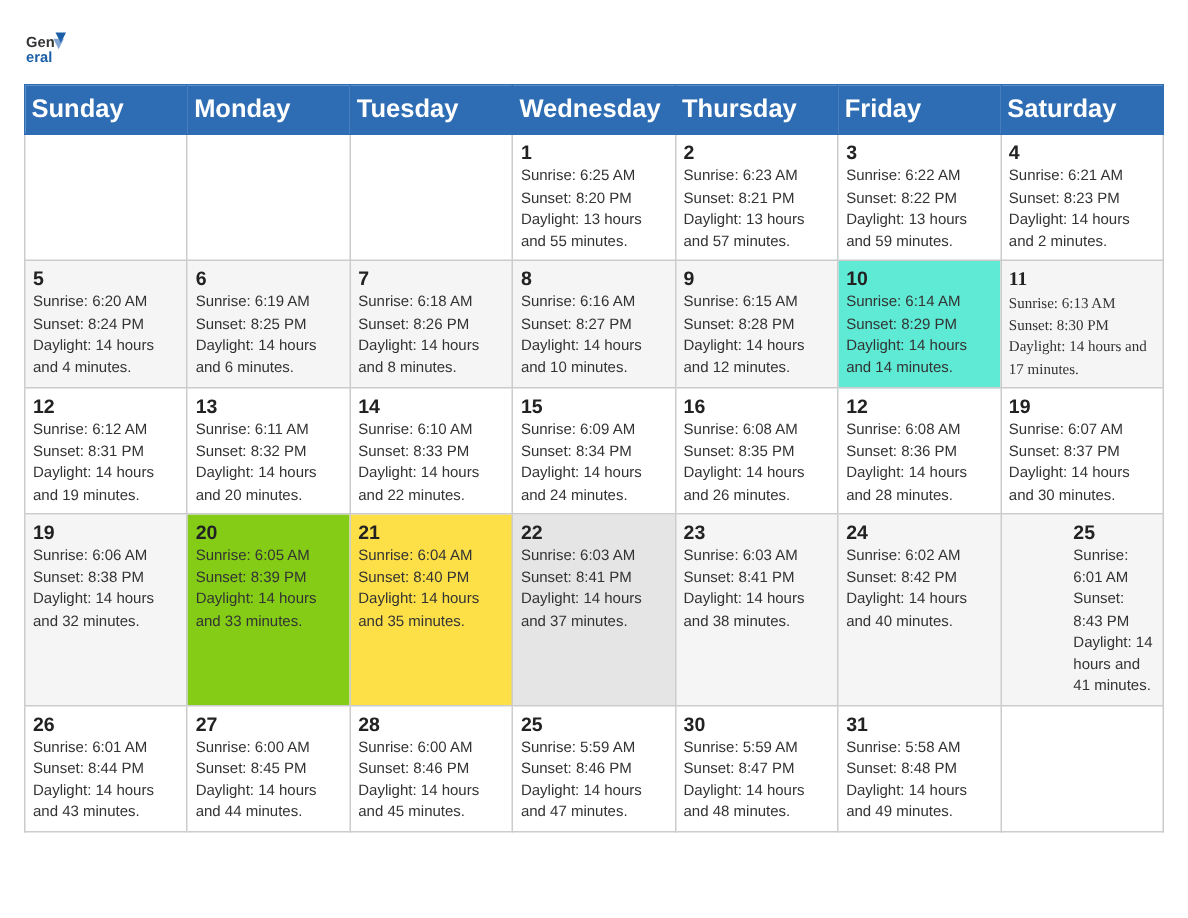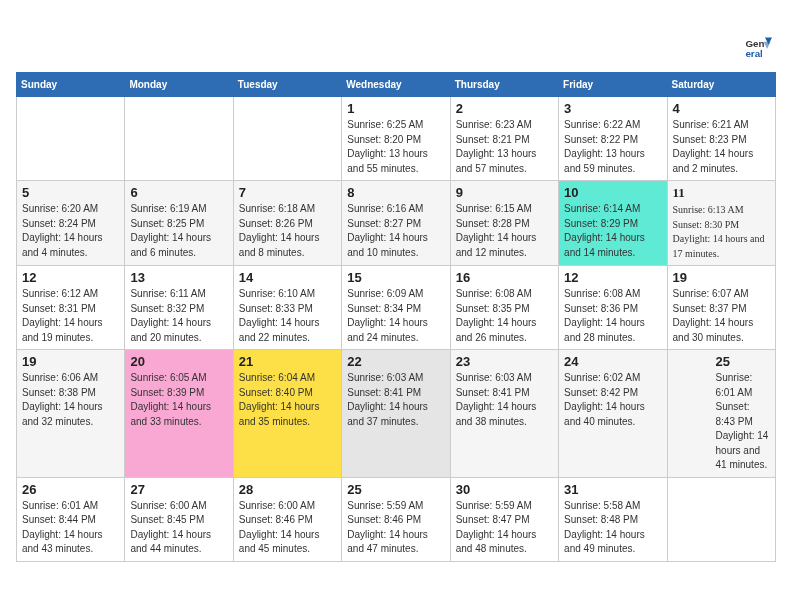--- a/index.html
+++ b/index.html
@@ -5,24 +5,23 @@
     * { box-sizing: border-box; margin: 0; padding: 0; }
     body {
       font-family: Arial, sans-serif;
       background: #fff;
       width: 792px;
       min-height: 612px;
       padding: 16px;
     }
     .header-area {
       display: flex;
-      justify-content: flex-end;
+      justify-content: flex-start;
       align-items: flex-start;
       margin-bottom: 12px;
-      margin-top: 16px;
     }
     .logo {
       display: flex;
       align-items: center;
       gap: 4px;
     }
     .logo-icon {
       width: 28px;
       height: 28px;
     }
@@ -42,21 +41,21 @@
     .calendar {
       width: 100%;
       border-collapse: collapse;
       font-size: 10.5px;
     }
     .calendar thead tr th {
       background-color: #2e6db4;
       color: #fff;
       padding: 6px 4px;
       text-align: left;
-      font-size: 10px;
+      font-size: 17px;
       font-weight: bold;
       border: 1px solid #2e6db4;
       margin-left: 12px;
     }
     .calendar tbody tr td {
       border: 1px solid #ccc;
       vertical-align: top;
       padding: 4px 5px;
       width: 108px;
       min-height: 80px;
@@ -195,21 +194,21 @@
         <td>
           <span class="day-number">19</span>
           <div class="day-info">Sunrise: 6:07 AM<br>Sunset: 8:37 PM<br>Daylight: 14 hours and 30 minutes.</div>
         </td>
       </tr>
       <tr>
         <td style="background: rgb(245, 245, 245);">
           <span class="day-number">19</span>
           <div class="day-info">Sunrise: 6:06 AM<br>Sunset: 8:38 PM<br>Daylight: 14 hours and 32 minutes.</div>
         </td>
-        <td style="background: #f9a8d4;">
+        <td style="background: #84cc16;">
           <span class="day-number">20</span>
           <div class="day-info">Sunrise: 6:05 AM<br>Sunset: 8:39 PM<br>Daylight: 14 hours and 33 minutes.</div>
         </td>
         <td style="background: #fde047;">
           <span class="day-number">21</span>
           <div class="day-info">Sunrise: 6:04 AM<br>Sunset: 8:40 PM<br>Daylight: 14 hours and 35 minutes.</div>
         </td>
         <td style="background: #e5e5e5;">
           <span class="day-number">22</span>
           <div class="day-info">Sunrise: 6:03 AM<br>Sunset: 8:41 PM<br>Daylight: 14 hours and 37 minutes.</div>

